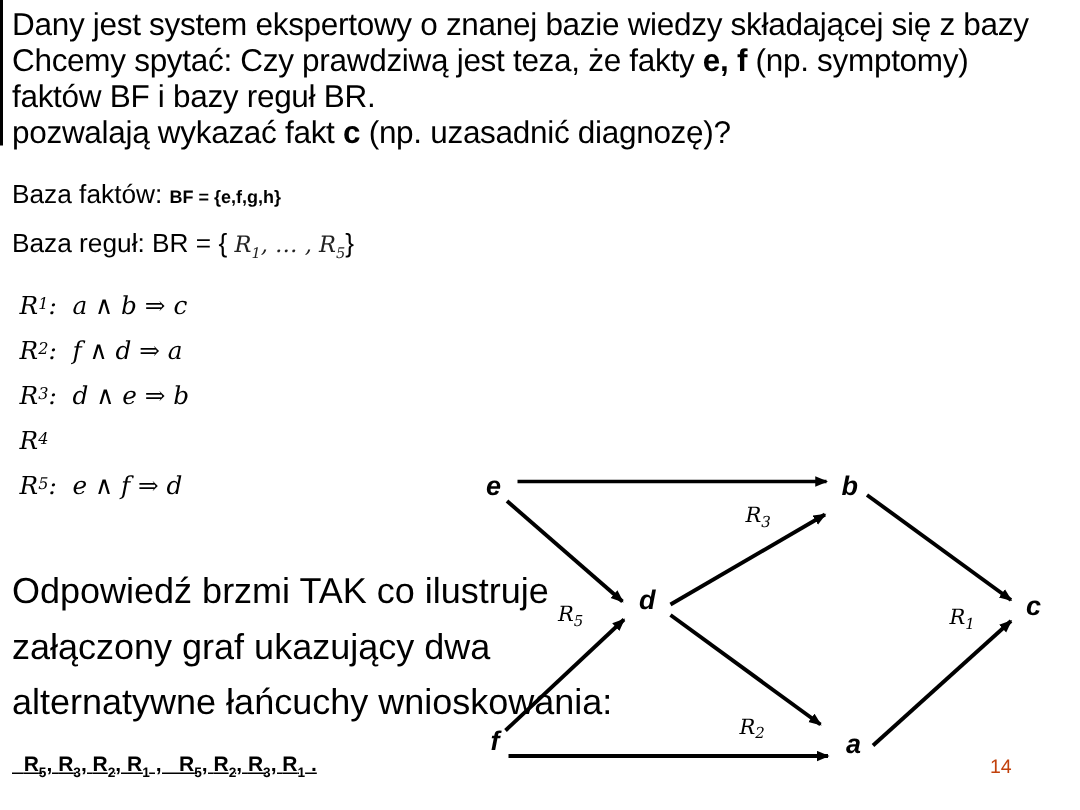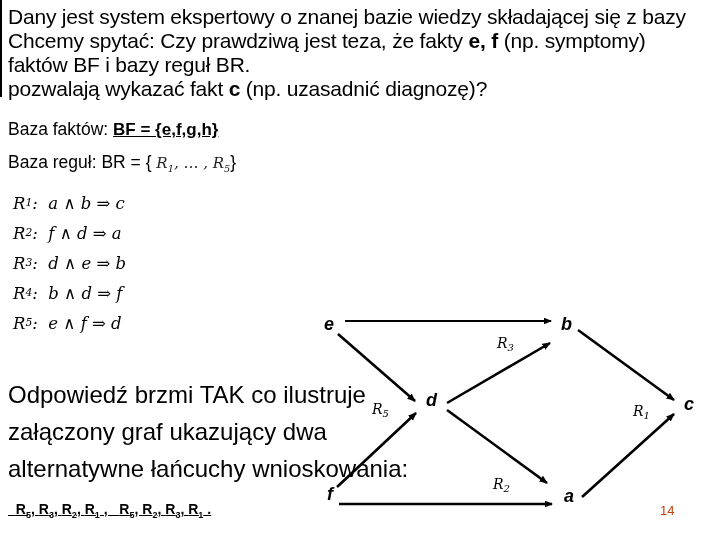--- a/index.html
+++ b/index.html
@@ -4,21 +4,21 @@
 <style>
   html,body{margin:0;padding:0;}
   body{
     width:720px;height:540px;position:relative;overflow:hidden;
     background:#ffffff;color:#000000;
     font-family:"Liberation Sans", sans-serif;
   }
   .abs{position:absolute;}
   .intro{left:8px;top:5px;font-size:21px;line-height:24px;letter-spacing:-0.2px;}
   .facts{left:8px;top:119px;font-size:17.5px;}
-  .facts b{font-size:17px;text-decoration:underline;}
+  .facts b{font-size:12px;}
   .rulesbase{left:8px;top:152px;font-size:17.5px;}
   .mathfont{font-family:"DejaVu Serif", serif;font-style:italic;}
   .rulesbase .mathfont{font-size:15px;color:#222;}
   sub{font-size:0.65em;line-height:0;}
   .rules{left:13px;top:188px;font-family:"DejaVu Serif", serif;font-style:italic;font-size:16.5px;}
   .rule-row{height:30px;display:flex;align-items:center;white-space:pre;}
   .answer{left:8px;font-size:24px;}
   .chain{left:8px;top:485px;font-size:14px;font-weight:bold;white-space:pre;text-decoration:underline;}
   .edge-artifact{left:0;top:0;width:2px;height:97px;background:#000;}
   .pagenum{left:660px;top:503px;font-size:13px;color:#c2410c;}
@@ -44,21 +44,21 @@
 </div>
 
 <div class="abs rulesbase">
   <span>Baza reguł: </span><span>BR = { </span><span class="mathfont"><span>R</span><sub>1</sub><span>, … , </span><span>R</span><sub>5</sub></span><span>}</span>
 </div>
 
 <div class="abs rules">
   <div class="rule-row"><span>R</span><sub>1</sub><span>:  a ∧ b ⇒ c</span></div>
   <div class="rule-row"><span>R</span><sub>2</sub><span>:  f ∧ d ⇒ a</span></div>
   <div class="rule-row"><span>R</span><sub>3</sub><span>:  d ∧ e ⇒ b</span></div>
-  <div class="rule-row"><span>R</span><sub>4</sub><span>:  b ∧ d ⇒ f</span></div>
+  <div class="rule-row"><span>R</span><sub>4</sub></div>
   <div class="rule-row"><span>R</span><sub>5</sub><span>:  e ∧ f ⇒ d</span></div>
 </div>
 
 <div class="abs answer" style="top:381px;">Odpowiedź brzmi TAK co ilustruje</div>
 <div class="abs answer" style="top:418px;">załączony graf ukazujący dwa</div>
 <div class="abs answer" style="top:455px;">alternatywne łańcuchy wnioskowania:</div>
 
 <div class="abs chain">
   <span><span>R</span><sub>5</sub><span>, </span></span><span><span>R</span><sub>3</sub><span>, </span></span><span><span>R</span><sub>2</sub><span>, </span></span><span><span>R</span><sub>1</sub><span> ,   </span></span><span><span>R</span><sub>5</sub><span>, </span></span><span><span>R</span><sub>2</sub><span>, </span></span><span><span>R</span><sub>3</sub><span>, </span></span><span><span>R</span><sub>1</sub><span> .</span></span>
 </div>

